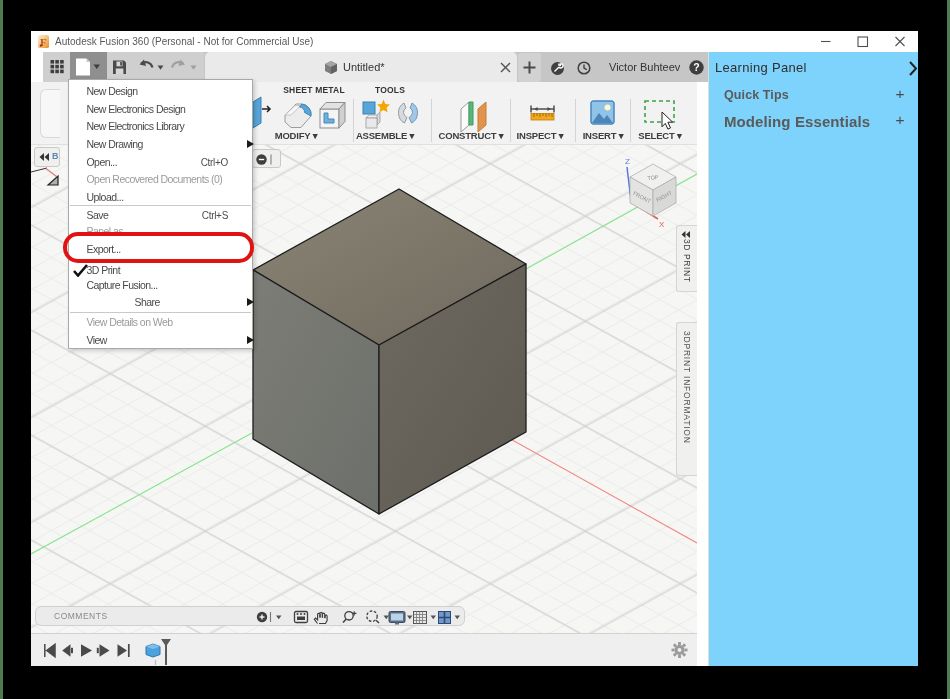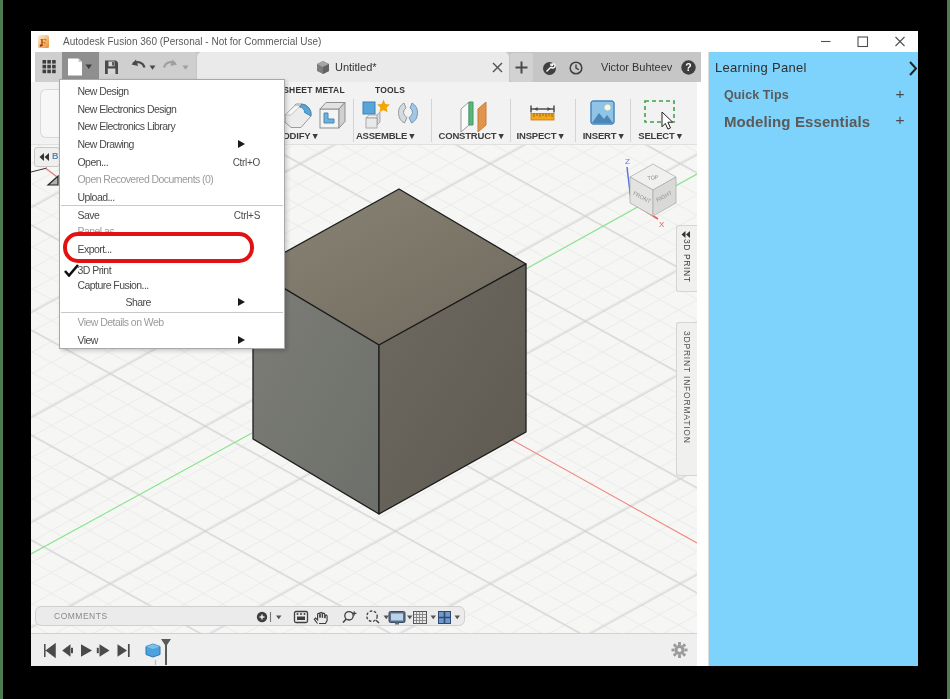--- a/index.html
+++ b/index.html
@@ -3,40 +3,40 @@
 <meta charset="utf-8">
 <style>
   html,body{margin:0;padding:0;}
   body{width:950px;height:699px;background:#000;position:relative;overflow:hidden;
        font-family:"Liberation Sans",sans-serif;}
   .edge{position:absolute;top:0;bottom:0;width:3px;background:#4e7b52;}
   #app{position:absolute;left:31px;top:31px;width:887px;height:635px;background:#fff;overflow:hidden;}
   .abs{position:absolute;}
   
   #titlebar{position:absolute;left:0;top:0;width:887px;height:21px;background:#fff;}
-  #title-text{position:absolute;left:24px;top:4.5px;font-size:10px;color:#595959;margin-left:8px;}
-  
-  #toolbar{position:absolute;left:4px;top:21px;width:656px;height:30px;background:#cfcfcf;}
+  #title-text{position:absolute;left:24px;top:4.5px;font-size:10px;color:#595959;}
+  
+  #toolbar{position:absolute;left:12px;top:21px;width:656px;height:30px;background:#cfcfcf;}
   #tabstrip{position:absolute;left:161px;top:0;width:505px;height:30px;background:#c6c6c6;}
   #doctab{position:absolute;left:0.5px;top:0;width:312px;height:30px;background:#eaeaea;border-radius:5px 5px 0 0;}
   #filebtn{position:absolute;left:26.5px;top:0px;width:37px;height:30px;background:#8f8f8f;}
   
   #ribbon{position:absolute;left:0;top:51px;width:666px;height:63px;background:#f2f2f2;border-bottom:1px solid #e0e0e0;box-sizing:border-box;}
   .rlabel{position:absolute;font-size:9.5px;color:#3d3d3d;white-space:nowrap;transform:translateX(-50%);letter-spacing:-0.2px;font-weight:bold;}
   .rtab{position:absolute;top:2.5px;font-size:8.5px;font-weight:bold;color:#333;letter-spacing:.2px;white-space:nowrap;transform:translateX(-50%);}
   .rsep{position:absolute;top:17px;width:1px;height:43px;background:#d4d4d4;}
   
   #viewport{position:absolute;left:0;top:114px;width:666px;height:488px;background:#f6f6f5;overflow:hidden;}
   
   #panel{position:absolute;left:677px;top:21px;width:221px;height:614px;background:#7dd3fc;border-left:1px solid #ddd;box-sizing:border-box;}
   
   #timeline{position:absolute;left:0;top:602px;width:666px;height:33px;background:#efefef;border-top:1px solid #d2d2d2;box-sizing:border-box;}
   #commentsbar{position:absolute;left:4px;top:575px;width:430px;height:20px;background:#ebebeb;border:1px solid #d0d0d0;border-radius:6px;box-sizing:border-box;}
   
-  #menu{position:absolute;left:28px;top:48px;width:226px;height:270px;background:#fff;border:1px solid #a9a9a9;box-sizing:border-box;box-shadow:2px 2px 4px rgba(0,0,0,0.18);}
+  #menu{position:absolute;left:37px;top:48px;width:185px;height:270px;background:#fff;border:1px solid #a9a9a9;box-sizing:border-box;box-shadow:2px 2px 4px rgba(0,0,0,0.18);}
   .mi{position:absolute;left:17.5px;font-size:10.5px;letter-spacing:-0.55px;color:#494949;white-space:nowrap;transform:translateY(-50%);}
   .mi.gray{color:#9b9b9b;}
   .msc{position:absolute;right:24px;font-size:10px;letter-spacing:-0.3px;color:#4d4d4d;transform:translateY(-50%);text-align:center;}
   .msep{position:absolute;left:1px;right:1px;height:1px;background:#c9c9c9;}
   .marr{position:absolute;left:178px;width:0;height:0;border-left:7px solid #1a1a1a;border-top:4.2px solid transparent;border-bottom:4.2px solid transparent;transform:translateY(-50%);}
   #redoval{position:absolute;left:32px;top:201px;width:191px;height:31px;border:4.5px solid #e01312;border-radius:15px;box-sizing:border-box;}
 </style>
 </head>
 <body>
 <div class="edge" style="left:0;"></div>

